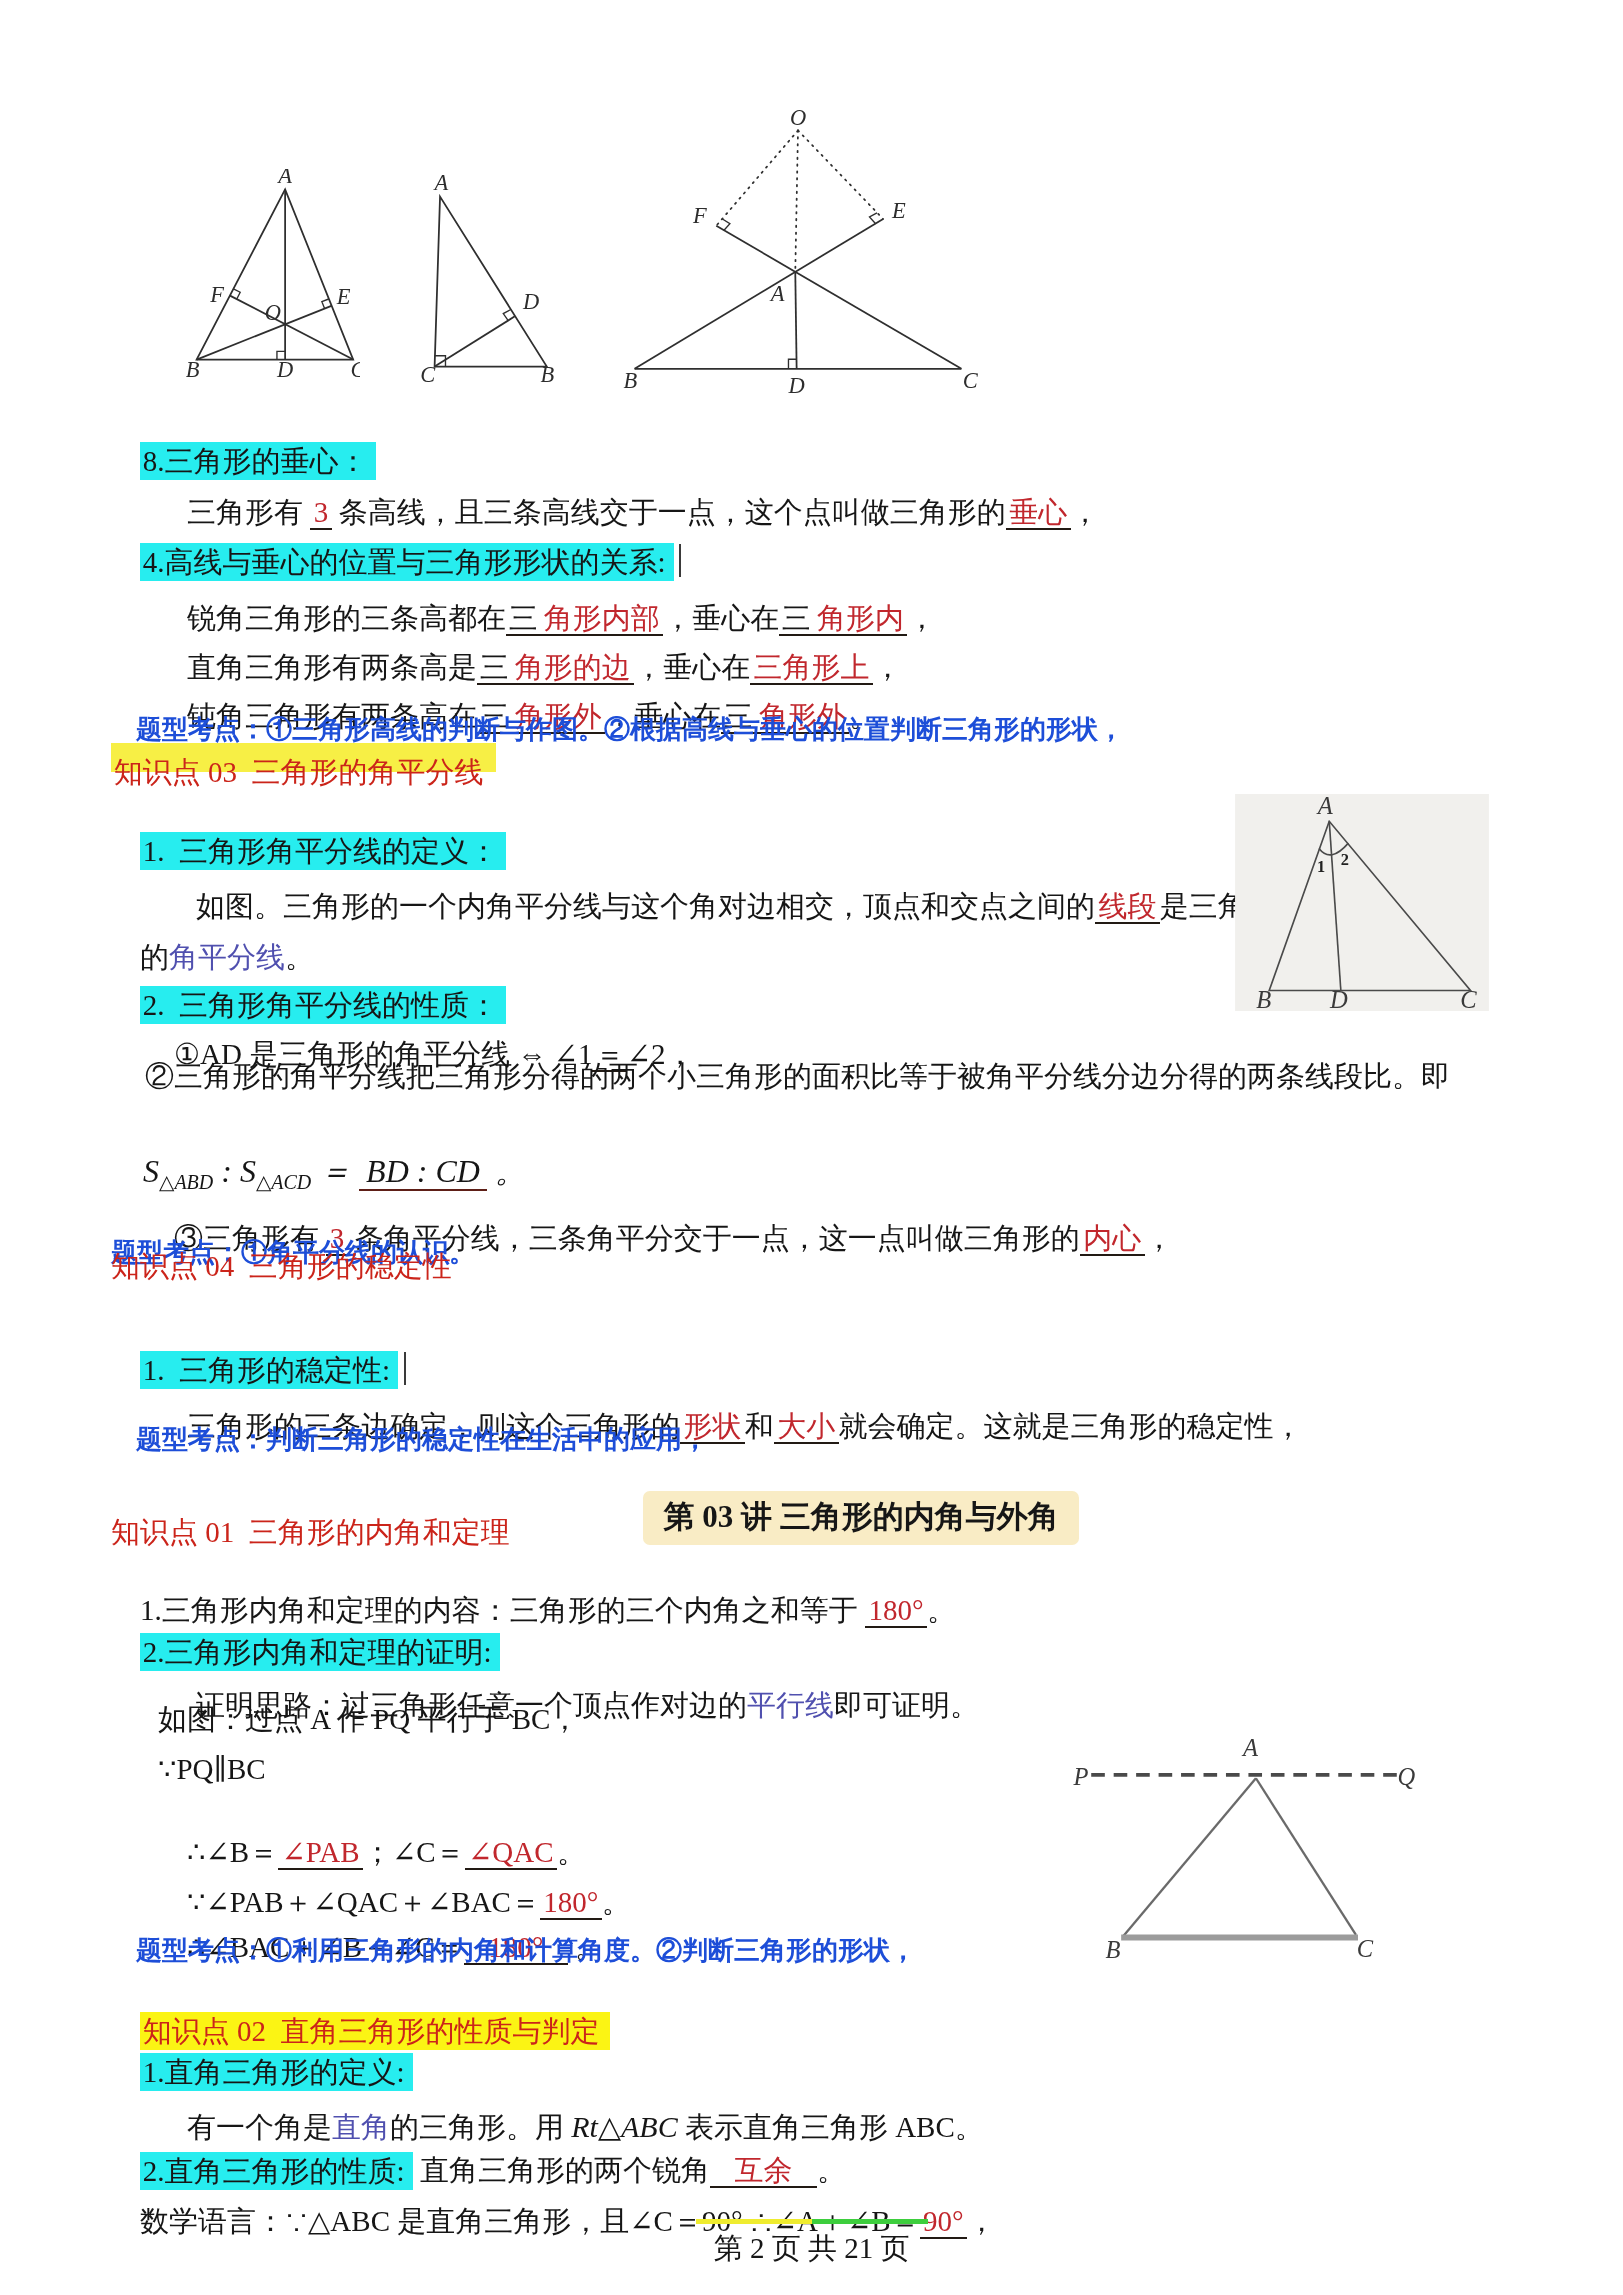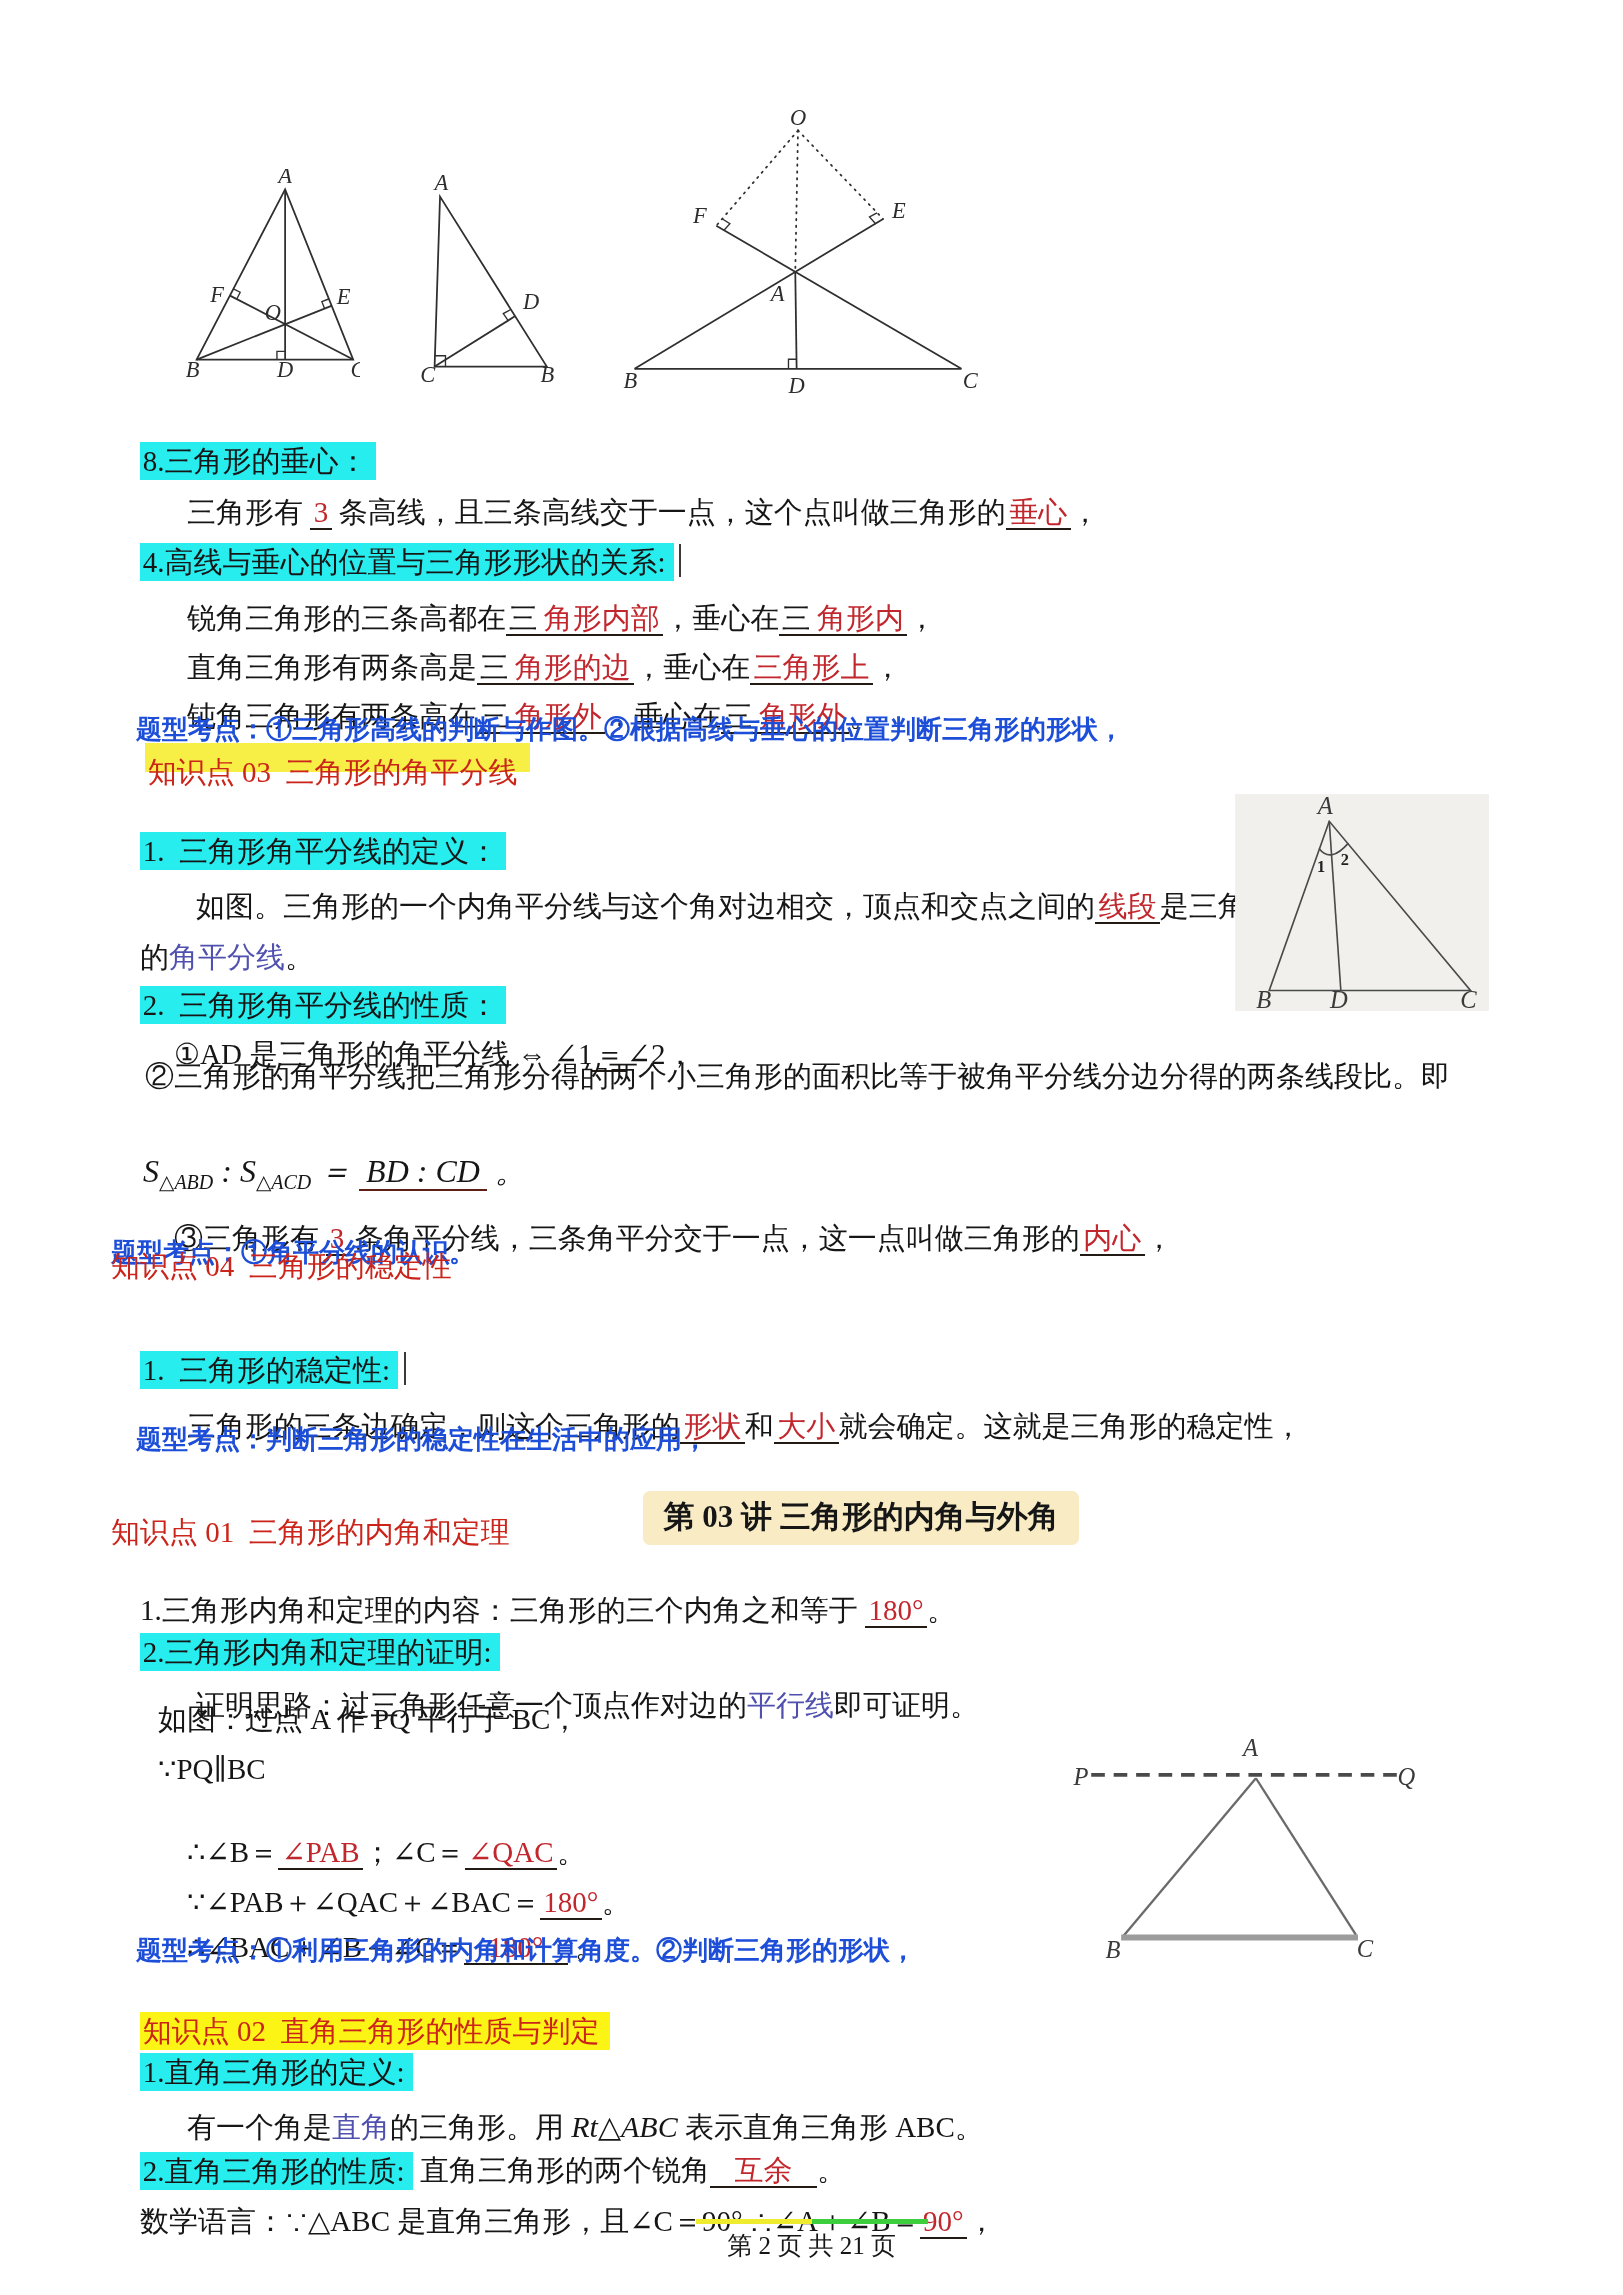--- a/index.html
+++ b/index.html
@@ -4,36 +4,36 @@
 <style>
   html,body{margin:0;padding:0;background:#ffffff;}
   .page{position:relative;width:1623px;height:2295px;background:#ffffff;overflow:hidden;
         font-family:"Liberation Serif","DejaVu Serif",serif;color:#161616;}
   .ln{position:absolute;font-size:29px;line-height:1.22;white-space:pre;}
   .sz38{font-size:26px;}
   .hl-cyan{background:#27EDEF;padding:2.7px 8.2px 4.1px 2.7px;}
   .hl-yellow{background:#FBF414;padding:2.7px 11px 4.1px 2.7px;}
   .kp{color:#CB241A;}
   .kp-strip{background:linear-gradient(#F7EF45 0px,#F7EF45 29px,rgba(255,255,255,0) 29px);
-            padding:12.3px 12.3px 1.4px 2.7px;margin-left:34px;}
+            padding:12.3px 12.3px 1.4px 2.7px;}
   .blue{color:#5050AF;}
   .exam{color:#1d4ed8;font-weight:bold;}
   .u{border-bottom:2.7px solid #221a14;padding:0 2.7px;}
   .ured{color:#C1272D;border-bottom:2.7px solid #221a14;padding:0 3.4px;}
   .uwide{padding:0 24.5px;}
   .ital{font-style:italic;font-size:30px;}
   .caret{display:inline-block;width:0;height:33px;border-left:2.7px solid #3a3a3a;
          vertical-align:-6.1px;margin-left:5.5px;}
   .formula{font-size:32px;font-style:italic;}
   .formula sub{font-size:20px;}
   .fu{border-bottom:2.7px solid #5e1f17;padding:0 6.8px;}
   .lecture-box{background:#F9ECC5;border-radius:6.8px;padding:8.2px 20.5px 11px;
                font-size:31px;font-weight:600;}
   .footer-box{position:absolute;top:2219px;left:50%;transform:translateX(-50%);
-              width:232px;text-align:center;font-size:25px;}
+              width:232px;text-align:center;font-size:29px;}
   .footer-line{height:4.8px;width:100%;margin-bottom:5.5px;
                background:linear-gradient(90deg,#EFEC2F 0 50%,#3DCE3D 50% 100%);}
   svg.diagram{position:absolute;}
   .dlabel{font-family:"Liberation Serif",serif;font-style:italic;font-size:33px;fill:#2d2d2d;}
   .dlabel2{font-family:"Liberation Serif",serif;font-style:italic;font-size:36px;fill:#3a3a3a;}
   .dnum{font-family:"Liberation Serif",serif;font-size:24px;font-weight:bold;fill:#222;}
 </style>
 </head>
 <body>
 

